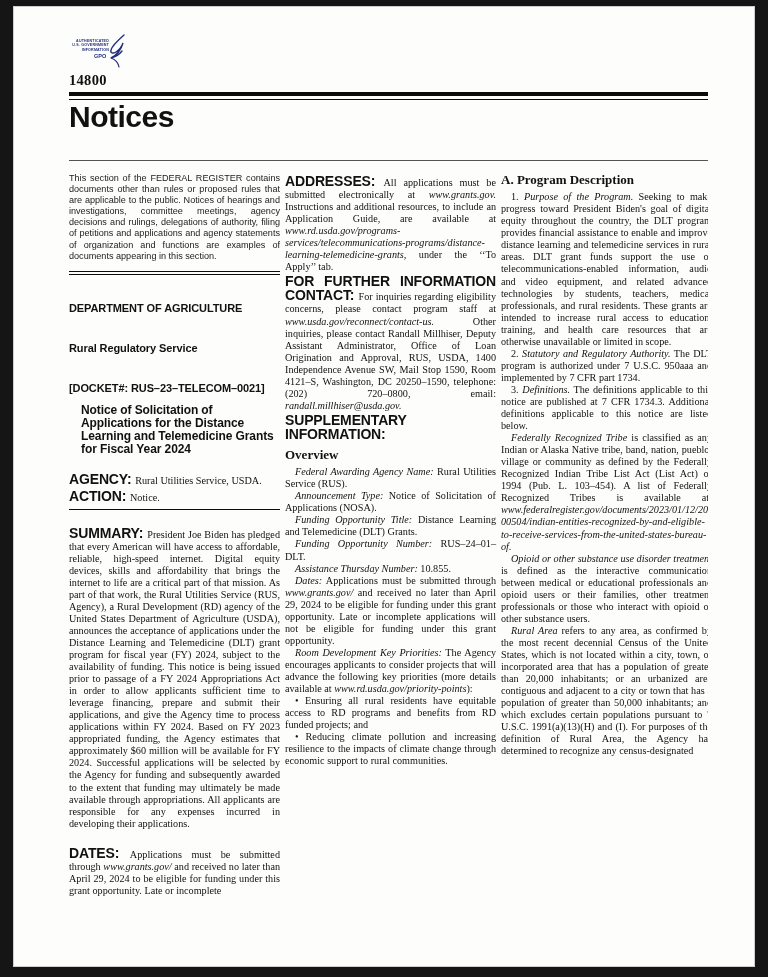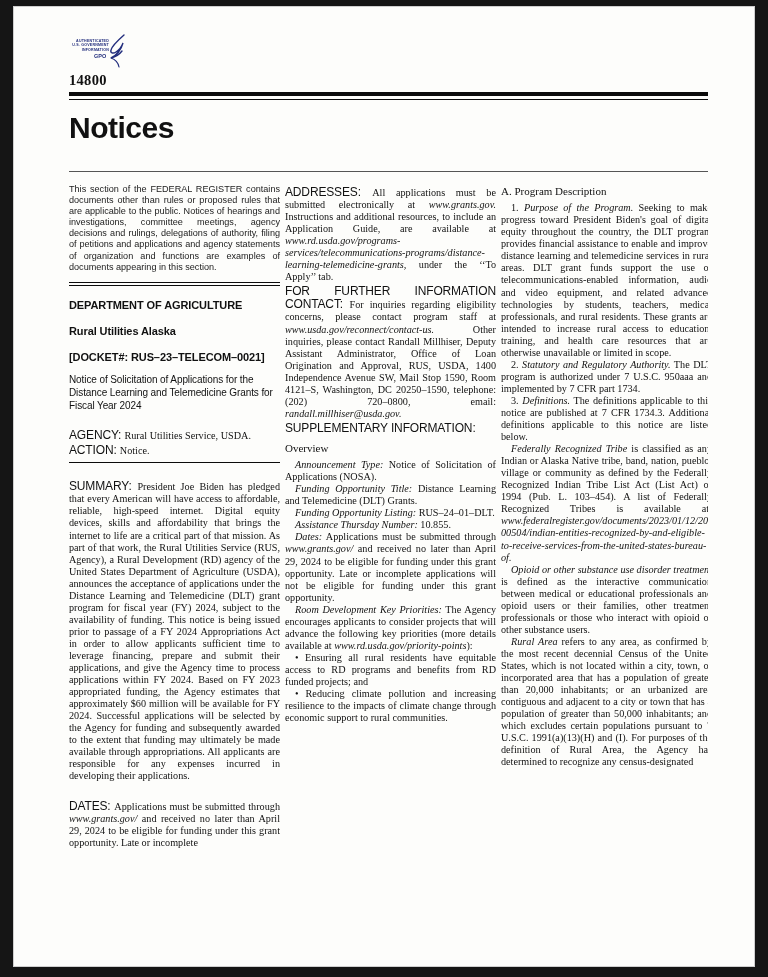--- a/index.html
+++ b/index.html
@@ -24,21 +24,21 @@
   .gpo-word{position:absolute;left:25px;top:17px;
     font-family:"Liberation Sans",sans-serif;font-size:5.5px;font-weight:bold;}
   .gpo-swoosh{position:absolute;left:33px;top:-2px;}
 
   .page-number{
     font-family:"Liberation Serif",serif;font-weight:bold;
     font-size:14.5px;margin-top:2px;letter-spacing:.3px;
   }
   .scotch-rule{margin-top:3px;height:3px;border-top:4px solid #0b0b0b;border-bottom:1.4px solid #0b0b0b;}
 
-  .masthead{display:flex;margin-top:12px;height:52px;}
+  .masthead{display:flex;margin-top:1px;height:52px;}
   .notices-title{
     font-family:"Liberation Sans",sans-serif;font-weight:bold;
     font-size:30px;letter-spacing:-.5px;line-height:32px;
   }
   .fr-block{margin-left:auto;width:212px;font-size:10.5px;line-height:11px;padding-top:3px;}
   .fr-name{font-weight:bold;font-size:11px;}
   .fr-vol{margin-top:8px;}
   .fr-date{margin-top:9px;}
   .header-rule{margin-top:7px;border-top:1px solid #555;}
 
@@ -49,36 +49,36 @@
   .blk{margin:0;}
   .intro{
     font-family:"Liberation Sans",sans-serif;
     font-size:9.1px;line-height:11.1px;text-align:justify;color:#1b1b1b;
   }
   .double-rule{margin:9px 0 0;height:2.5px;border-top:1.2px solid #0b0b0b;border-bottom:1.2px solid #0b0b0b;}
   .rule{margin-top:5px;border-top:1px solid #0b0b0b;}
 
   .h-sans{
     font-family:"Liberation Sans",sans-serif;font-weight:bold;
-    font-size:11px;line-height:12.8px;margin-top:13px;letter-spacing:-.1px;
+    font-size:11px;line-height:12.8px;margin-top:27px;letter-spacing:-.1px;
   }
   .h-sans-lg{
-    font-family:"Liberation Sans",sans-serif;font-weight:normal;
-    font-size:10px;line-height:13.2px;margin-top:9px;letter-spacing:-.1px;
+    font-family:"Liberation Sans",sans-serif;font-weight:bold;
+    font-size:12px;line-height:13.2px;margin-top:9px;letter-spacing:-.1px;margin-left:12px;
   }
-  .h-serif{font-weight:normal;font-size:11px;line-height:12.2px;margin:7px 0 5px;}
+  .h-serif{font-weight:bold;font-size:13px;line-height:12.2px;margin:7px 0 5px;}
   .h-serif.first{margin-top:1px;}
 
   .para{font-size:10.2px;line-height:12.05px;text-align:justify;}
   .para.indent{text-indent:10px;}
   .para.mt{margin-top:17px;}
   .para.mt2{margin-top:2px;}
   .run-label{
-    font-family:"Liberation Sans",sans-serif;font-weight:normal;
-    font-size:12px;letter-spacing:-.15px;
+    font-family:"Liberation Sans",sans-serif;font-weight:bold;
+    font-size:14px;letter-spacing:-.15px;
   }
   .run-i{font-style:italic;}
   .run-n{}
 </style>
 </head>
 <body>
 
 <div class="page">
   <div class="content">
 
@@ -103,37 +103,38 @@
       <div class="notices-title">Notices</div>
     </div>
 
     <div class="header-rule"></div>
 
     <div class="columns" id="columns">
         <div class="col">
           <div class="blk intro">This section of the FEDERAL REGISTER contains documents other than rules or proposed rules that are applicable to the public. Notices of hearings and investigations, committee meetings, agency decisions and rulings, delegations of authority, filing of petitions and applications and agency statements of organization and functions are examples of documents appearing in this section.</div>
           <div class="double-rule"></div>
           <div class="blk h-sans">DEPARTMENT OF AGRICULTURE</div>
-          <div class="blk h-sans">Rural Utilities Alaska</div>
+          <div class="blk h-sans">Rural Regulatory Service</div>
           <div class="blk h-sans">[DOCKET#: RUS–23–TELECOM–0021]</div>
           <div class="blk h-sans-lg">Notice of Solicitation of Applications for the Distance Learning and Telemedicine Grants for Fiscal Year 2024</div>
           <div class="blk para mt"><span class="run-label">AGENCY: </span><span class="run-n">Rural Utilities Service, USDA.</span></div>
           <div class="blk para mt2"><span class="run-label">ACTION: </span><span class="run-n">Notice.</span></div>
           <div class="rule"></div>
           <div class="blk para mt"><span class="run-label">SUMMARY: </span><span class="run-n">President Joe Biden has pledged that every American will have access to affordable, reliable, high-speed internet. Digital equity devices, skills and affordability that brings the internet to life are a critical part of that mission. As part of that work, the Rural Utilities Service (RUS, Agency), a Rural Development (RD) agency of the United States Department of Agriculture (USDA), announces the acceptance of applications under the Distance Learning and Telemedicine (DLT) grant program for fiscal year (FY) 2024, subject to the availability of funding. This notice is being issued prior to passage of a FY 2024 Appropriations Act in order to allow applicants sufficient time to leverage financing, prepare and submit their applications, and give the Agency time to process applications within FY 2024. Based on FY 2023 appropriated funding, the Agency estimates that approximately $60 million will be available for FY 2024. Successful applications will be selected by the Agency for funding and subsequently awarded to the extent that funding may ultimately be made available through appropriations. All applicants are responsible for any expenses incurred in developing their applications.</span></div>
           <div class="blk para mt"><span class="run-label">DATES: </span><span class="run-n">Applications must be submitted through </span><span class="run-i">www.grants.gov/</span><span class="run-n"> and received no later than April 29, 2024 to be eligible for funding under this grant opportunity. Late or incomplete</span></div>
         </div>
         <div class="col">
           <div class="blk para mt2"><span class="run-label">ADDRESSES: </span><span class="run-n">All applications must be submitted electronically at </span><span class="run-i">www.grants.gov.</span><span class="run-n"> Instructions and additional resources, to include an Application Guide, are available at </span><span class="run-i">www.rd.usda.gov/programs-services/telecommunications-programs/distance-learning-telemedicine-grants,</span><span class="run-n"> under the ‘‘To Apply’’ tab.</span></div>
           <div class="blk para mt2"><span class="run-label">FOR FURTHER INFORMATION CONTACT: </span><span class="run-n">For inquiries regarding eligibility concerns, please contact program staff at </span><span class="run-i">www.usda.gov/reconnect/contact-us.</span><span class="run-n"> Other inquiries, please contact Randall Millhiser, Deputy Assistant Administrator, Office of Loan Origination and Approval, RUS, USDA, 1400 Independence Avenue SW, Mail Stop 1590, Room 4121–S, Washington, DC 20250–1590, telephone: (202) 720–0800, email: </span><span class="run-i">randall.millhiser@usda.gov.</span></div>
           <div class="blk para mt2"><span class="run-label">SUPPLEMENTARY INFORMATION:</span></div>
           <div class="blk h-serif">Overview</div>
+          <div class="blk para indent"><span class="run-i">Federal Awarding Agency Name:</span><span class="run-n"> Rural Utilities Service (RUS).</span></div>
           <div class="blk para indent"><span class="run-i">Announcement Type:</span><span class="run-n"> Notice of Solicitation of Applications (NOSA).</span></div>
           <div class="blk para indent"><span class="run-i">Funding Opportunity Title:</span><span class="run-n"> Distance Learning and Telemedicine (DLT) Grants.</span></div>
-          <div class="blk para indent"><span class="run-i">Funding Opportunity Listing:</span><span class="run-n"> RUS–24–01–DLT.</span></div>
+          <div class="blk para indent"><span class="run-i">Funding Opportunity Number:</span><span class="run-n"> RUS–24–01–DLT.</span></div>
           <div class="blk para indent"><span class="run-i">Assistance Thursday Number:</span><span class="run-n"> 10.855.</span></div>
           <div class="blk para indent"><span class="run-i">Dates:</span><span class="run-n"> Applications must be submitted through </span><span class="run-i">www.grants.gov/</span><span class="run-n"> and received no later than April 29, 2024 to be eligible for funding under this grant opportunity. Late or incomplete applications will not be eligible for funding under this grant opportunity.</span></div>
           <div class="blk para indent"><span class="run-i">Room Development Key Priorities:</span><span class="run-n"> The Agency encourages applicants to consider projects that will advance the following key priorities (more details available at </span><span class="run-i">www.rd.usda.gov/priority-points</span><span class="run-n">):</span></div>
           <div class="blk para indent"><span class="run-n">•  </span><span class="run-n">Ensuring all rural residents have equitable access to RD programs and benefits from RD funded projects; and</span></div>
           <div class="blk para indent"><span class="run-n">•  </span><span class="run-n">Reducing climate pollution and increasing resilience to the impacts of climate change through economic support to rural communities.</span></div>
         </div>
         <div class="col">
           <div class="blk h-serif first">A. Program Description</div>
           <div class="blk para indent"><span class="run-n">1. </span><span class="run-i">Purpose of the Program.</span><span class="run-n"> Seeking to make progress toward President Biden's goal of digital equity throughout the country, the DLT program provides financial assistance to enable and improve distance learning and telemedicine services in rural areas. DLT grant funds support the use of telecommunications-enabled information, audio and video equipment, and related advanced technologies by students, teachers, medical professionals, and rural residents. These grants are intended to increase rural access to education, training, and health care resources that are otherwise unavailable or limited in scope.</span></div>
           <div class="blk para indent"><span class="run-n">2. </span><span class="run-i">Statutory and Regulatory Authority.</span><span class="run-n"> The DLT program is authorized under 7 U.S.C. 950aaa and implemented by 7 CFR part 1734.</span></div>

